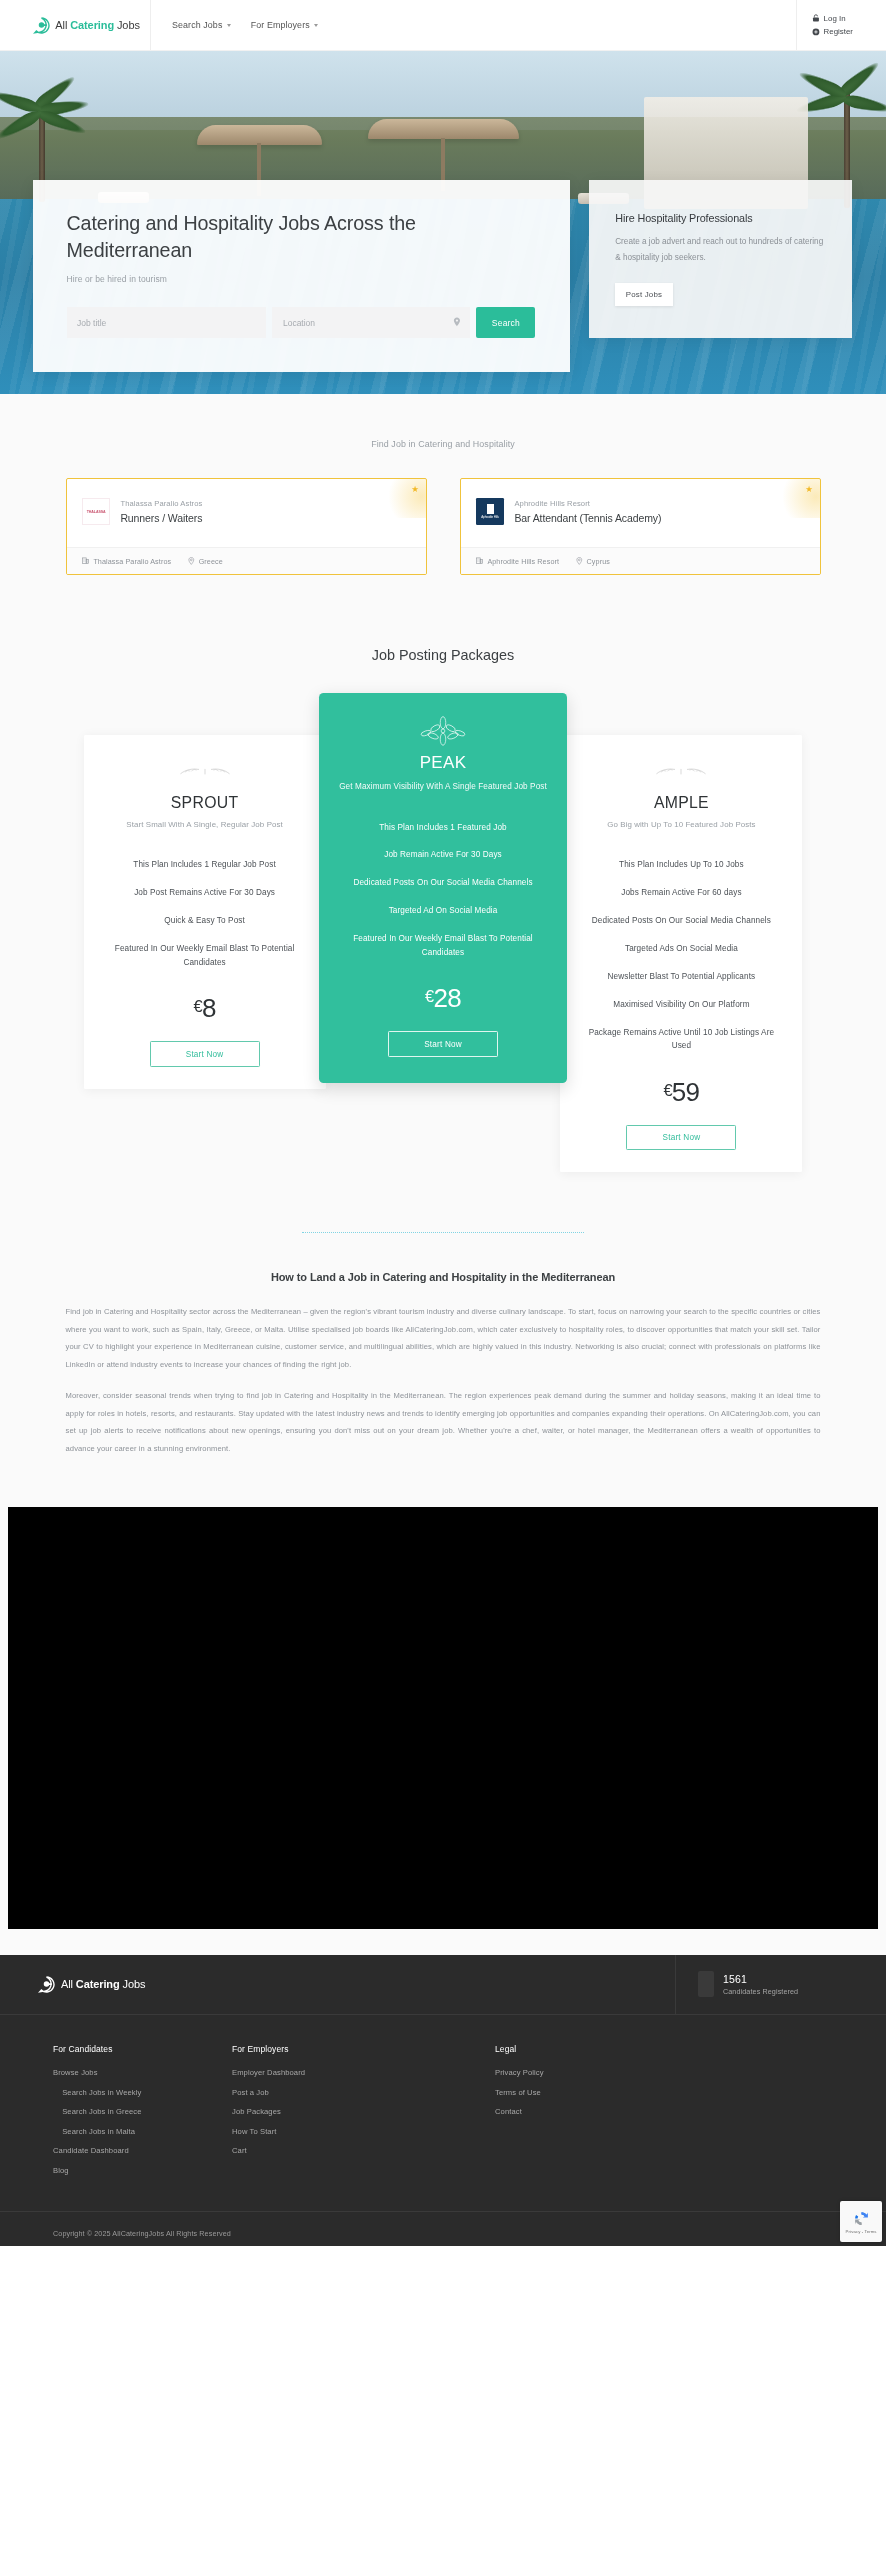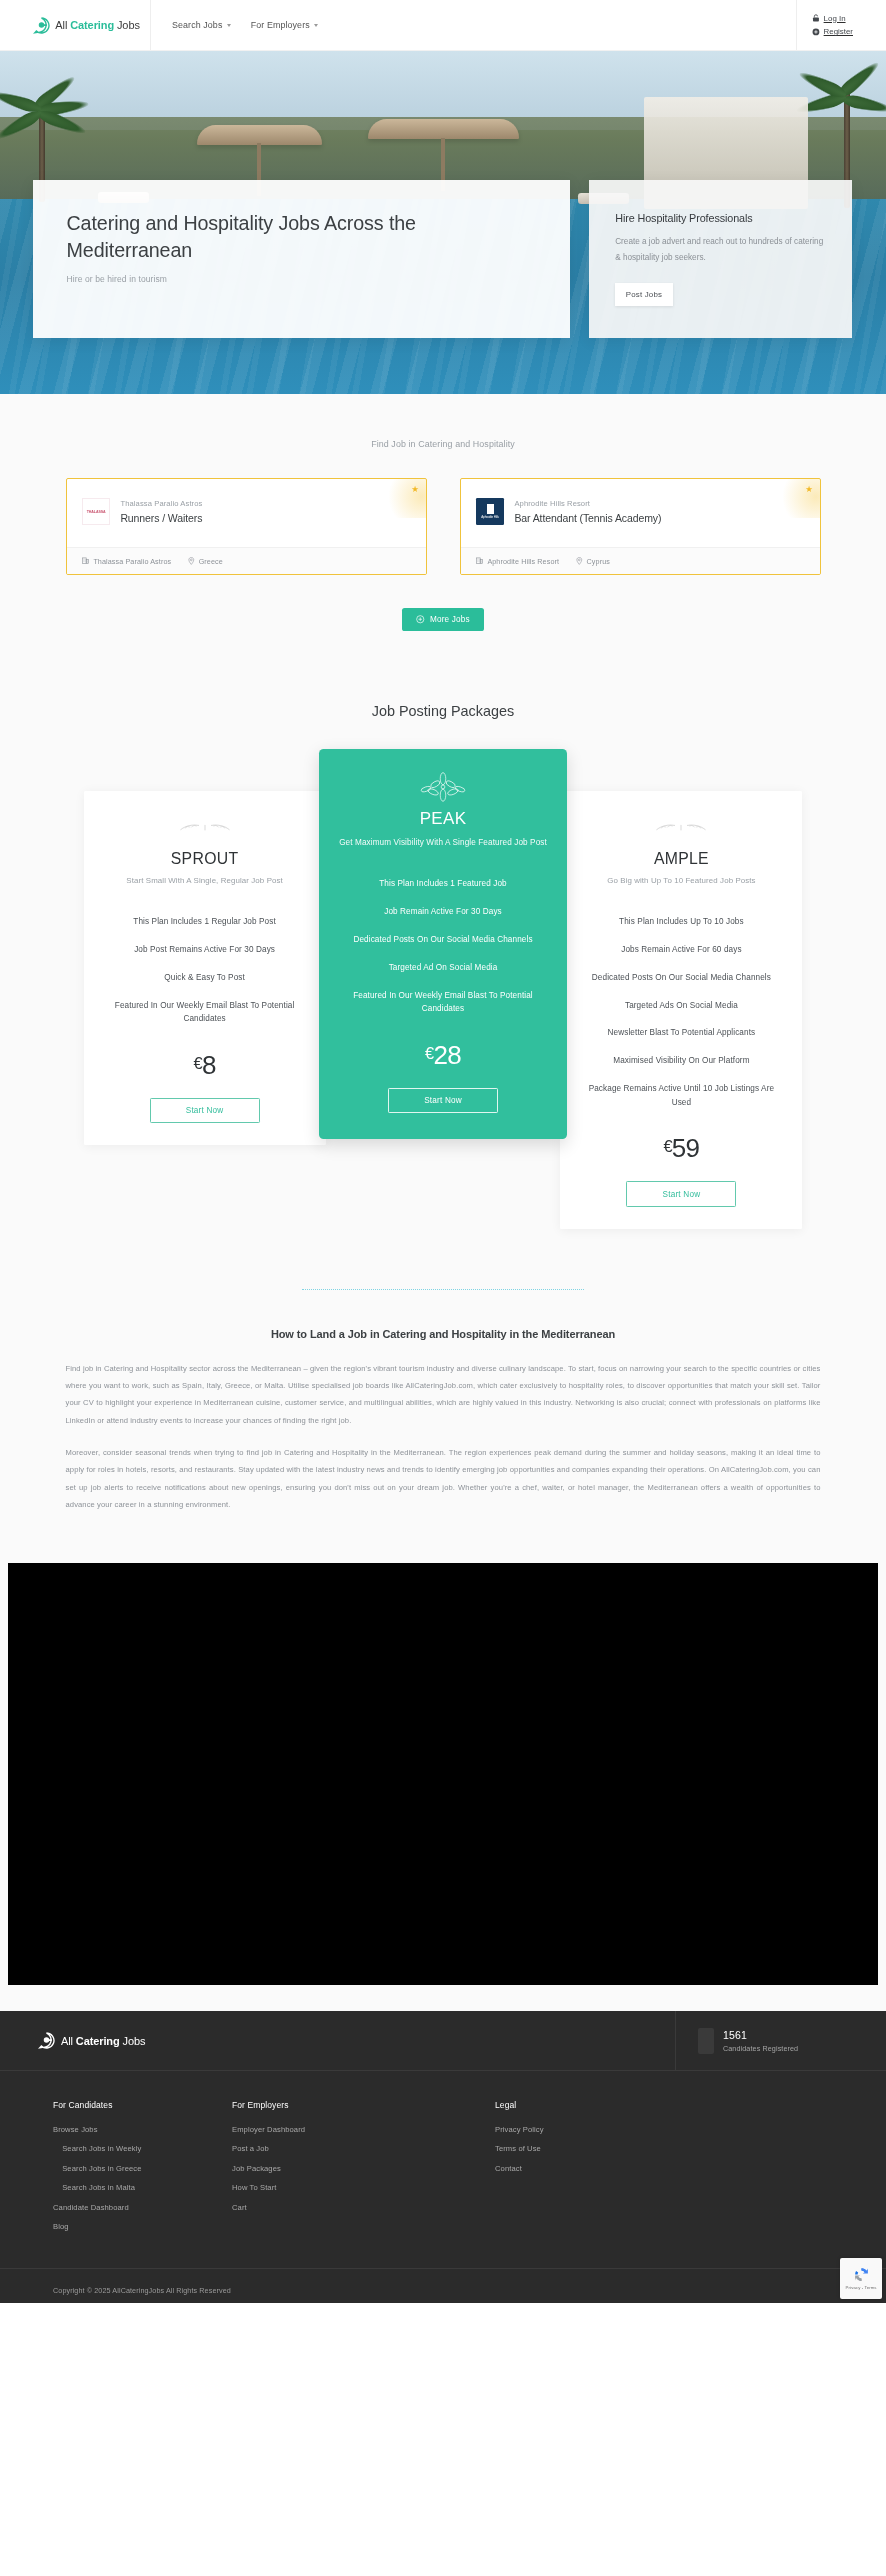--- a/index.html
+++ b/index.html
@@ -70,21 +70,20 @@
   }
   .header-right {
     margin-left: auto;
     height: 100%;
     display: flex;
     flex-direction: column;
     justify-content: center;
     gap: 4.6px;
     padding: 0 33px 0 14.4px;
     border-left: 0.7px solid #eeeeee;
-    text-decoration: underline;
   }
   .hr-link {
     font-size: 7.9px;
     color: #44484d;
     display: flex;
     align-items: center;
     gap: 3.9px;
     cursor: pointer;
     white-space: nowrap;
   }
@@ -665,20 +664,34 @@
   <div class="umbrella-pole" style="left:257px; top:92px;"></div>
   <div class="umbrella" style="left:368px; top:68px; width:151px;"></div>
   <div class="umbrella-pole" style="left:441px; top:87px;"></div>
   <div class="lounger" style="left:98px; top:141px;"></div>
   <div class="lounger" style="left:578px; top:142px;"></div>
 
   <div class="hero-inner">
     <div class="hero-card">
       <h1 class="hero-title">Catering and Hospitality Jobs Across the Mediterranean</h1>
       <div class="hero-sub">Hire or be hired in tourism</div>
+      <div class="search-row">
+        <div class="field field-title">
+          <input type="text" placeholder="Job title" style="">
+        </div>
+        <div class="field field-loc">
+          <input type="text" placeholder="Location" style="">
+          <span class="pin-ico">
+            <svg viewBox="0 0 14 18" width="7.9" height="9.8">
+              <path d="M7 .9c-3.1 0-5.6 2.5-5.6 5.6 0 4.2 5.6 10.4 5.6 10.4s5.6-6.2 5.6-10.4C12.6 3.4 10.1.9 7 .9Zm0 7.7a2.1 2.1 0 1 1 0-4.2 2.1 2.1 0 0 1 0 4.2Z" fill="#b7bbc0"></path>
+            </svg>
+          </span>
+        </div>
+        <button class="search-btn">Search</button>
+      </div>
     </div>
 
     <div class="hire-card">
       <div class="hire-title">Hire Hospitality Professionals</div>
       <div class="hire-desc">Create a job advert and reach out to hundreds of catering &amp; hospitality job seekers.</div>
       <button class="post-btn">Post Jobs</button>
     </div>
   </div>
 </section>
 
@@ -741,29 +754,20 @@
         <span>
           <svg viewBox="0 0 14 18" width="6.6" height="7.9">
               <path d="M7 .9c-3.1 0-5.6 2.5-5.6 5.6 0 4.2 5.6 10.4 5.6 10.4s5.6-6.2 5.6-10.4C12.6 3.4 10.1.9 7 .9Zm0 7.7a2.1 2.1 0 1 1 0-4.2 2.1 2.1 0 0 1 0 4.2Z" fill="none" stroke="#8d9298" stroke-width="1.3"></path>
             </svg>
           <span>Cyprus</span>
         </span>
       </div>
     </div>
   </div>
 
-  <div class="more-wrap">
-    <button class="more-btn">
-      <svg viewBox="0 0 16 16" width="8.5" height="8.5">
-          <circle cx="8" cy="8" r="6.8" fill="none" stroke="#ffffff" stroke-width="1.3"></circle>
-          <path d="M8 4.6v6.8M4.6 8h6.8" stroke="#ffffff" stroke-width="1.3"></path>
-        </svg>
-      <span>More Jobs</span>
-    </button>
-  </div>
 </section>
 
 <section class="packages">
   <h2 class="pkg-title">Job Posting Packages</h2>
   <div class="pkg-row">
 
     <div class="pkg pkg-side">
       <div class="pkg-orn">
         <svg viewBox="0 0 110 24" width="60" height="14.4">
           <path d="M10 15c10-8 22-10 34-8M100 15c-10-8-22-10-34-8M55 6v10" fill="none" stroke="#b9b9b9" stroke-width="1"></path>

